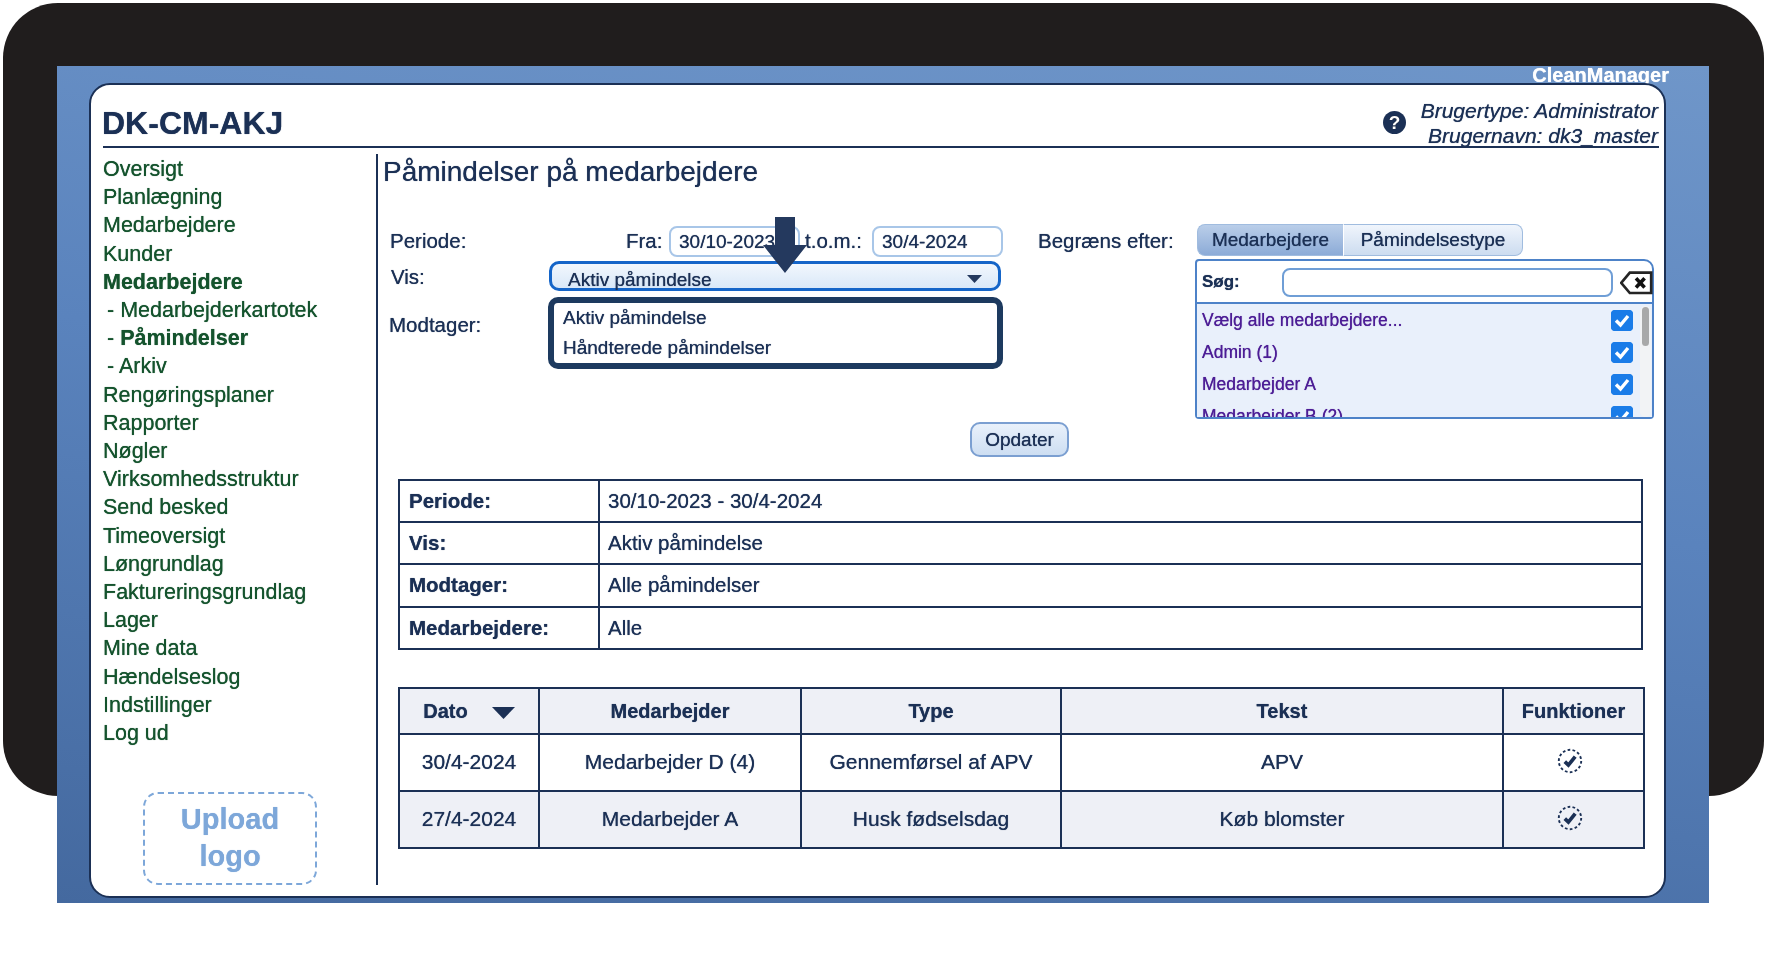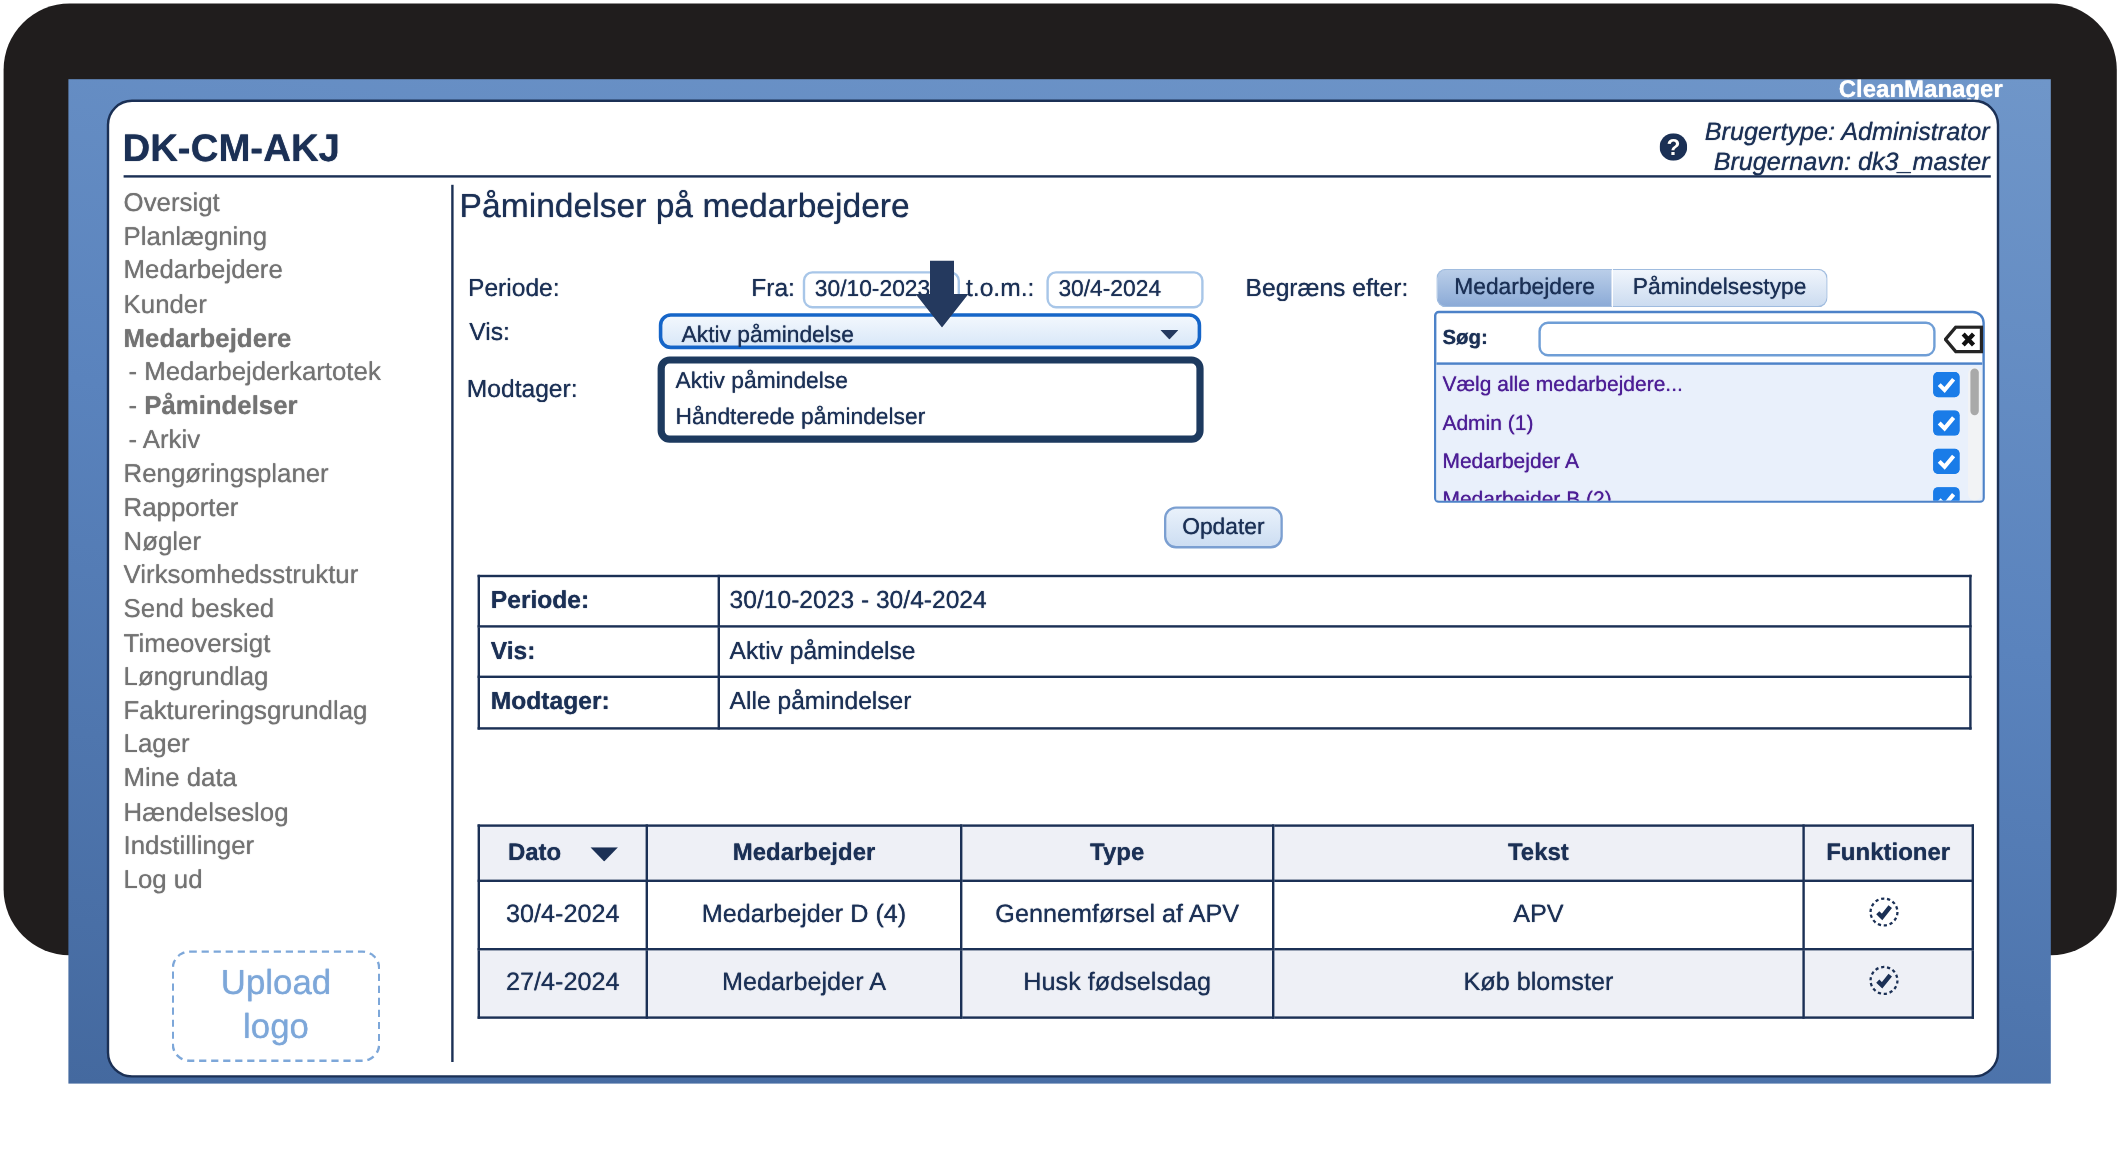--- a/index.html
+++ b/index.html
@@ -18,27 +18,27 @@
   
   .brand { position:absolute; left:11px; top:20px; font-size:32px; font-weight:bold;
     color:#1b3055; }
   .hline { position:absolute; left:12px; top:61px; width:1556px; height:2px;
     background:#1b3055; }
   .userinfo { position:absolute; right:6px; top:13px; text-align:right;
     font-style:italic; font-size:21px; line-height:25px; color:#1b3055; }
   .helpicon { position:absolute; left:1292px; top:26px; }
   
   .sidebar { position:absolute; left:12px; top:70px; font-size:21.5px; line-height:28.2px;
-    color:#737373; }
+    color:#14532d; }
   .sidebar div.sub { padding-left:4px; }
   .vdiv { position:absolute; left:285px; top:69px; width:2px; height:731px;
     background:#1b3055; }
   .uploadlogo { position:absolute; left:52px; top:707px; width:174px; height:93px;
     border:2px dashed #7da7d9; border-radius:15px; color:#7da7d9; font-size:29px;
-    line-height:37px; text-align:center; padding-top:7px; }
+    line-height:37px; text-align:center; padding-top:7px;font-weight:bold; }
   
   .h1 { position:absolute; left:292px; top:71px; font-size:28px; font-weight:normal;
     color:#1b3055; }
   .lbl { position:absolute; font-size:20.5px; color:#1b3055; line-height:20px; }
   .inputbox { position:absolute; height:31px; background:#ffffff;
     border:2px solid #a8c6e8; border-radius:8px; font-size:19px; color:#1b3055;
     line-height:27px; padding-left:8px; }
   
   .tabs { position:absolute; left:1106px; top:139px; width:326px; height:32px;
     display:flex; border-radius:8px; }
@@ -204,20 +204,24 @@
               <td class="c1">Periode:</td>
               <td class="c2">30/10-2023 - 30/4-2024</td>
             </tr>
         <tr>
               <td class="c1">Vis:</td>
               <td class="c2">Aktiv påmindelse</td>
             </tr>
         <tr>
               <td class="c1">Modtager:</td>
               <td class="c2">Alle påmindelser</td>
+            </tr>
+        <tr>
+              <td class="c1">Medarbejdere:</td>
+              <td class="c2">Alle</td>
             </tr>
       </tbody>
         </table>
 
       <table class="t2">
         <tbody>
             <tr>
           <th style="width:140px; ">Dato<svg style="margin-left:24px; margin-bottom:-1px;" width="23" height="12" viewBox="0 0 23 12">
                   <polygon points="0,0 23,0 11.5,12" fill="#1b3055"></polygon>
                 </svg></th>

